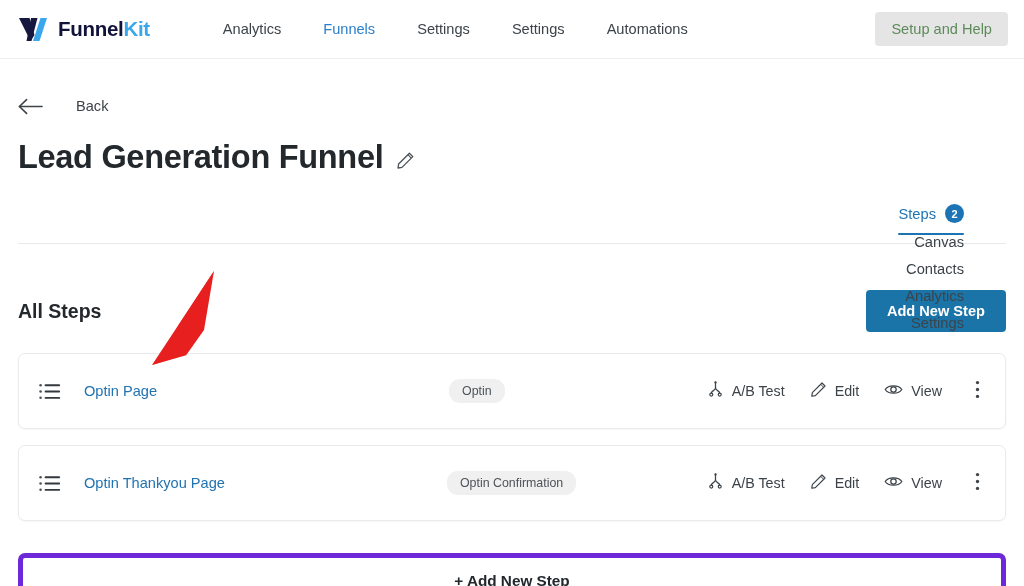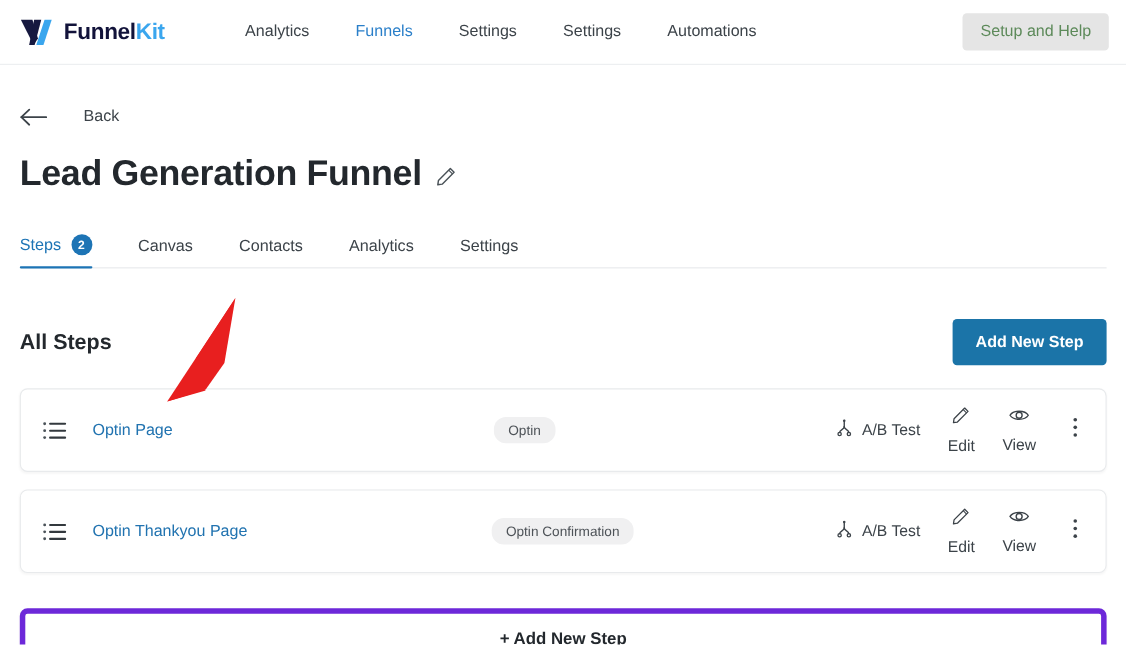--- a/index.html
+++ b/index.html
@@ -97,20 +97,21 @@
   }
   .title-edit { display: block; cursor: pointer; margin-top: 6px; }
 
   
   .tabs {
     display: flex;
     align-items: flex-end;
     gap: 0;
     border-bottom: 1px solid #e7e9eb;
     height: 40px;
+    flex-direction: column;
   }
   .tab {
     display: flex;
     align-items: center;
     gap: 9px;
     font-size: 14.7px;
     color: #3c4349;
     padding: 0 22px 11px 0;
     margin-right: 20px;
     position: relative;
@@ -202,21 +203,21 @@
   .act {
     display: flex;
     align-items: center;
     gap: 8px;
     font-size: 14.3px;
     color: #3c4349;
     cursor: pointer;
     padding: 4px 0;
     white-space: nowrap;
   }
-  .act + .act { margin-left: 25px; flex-direction: column; }
+  .act + .act { margin-left: 25px; }
   .kebab {
     margin-left: 27px;
     padding: 2px 6px;
     cursor: pointer;
     display: flex;
   }
 
   
   .add-step-ghost {
     border: 5px solid #6d28d9;

